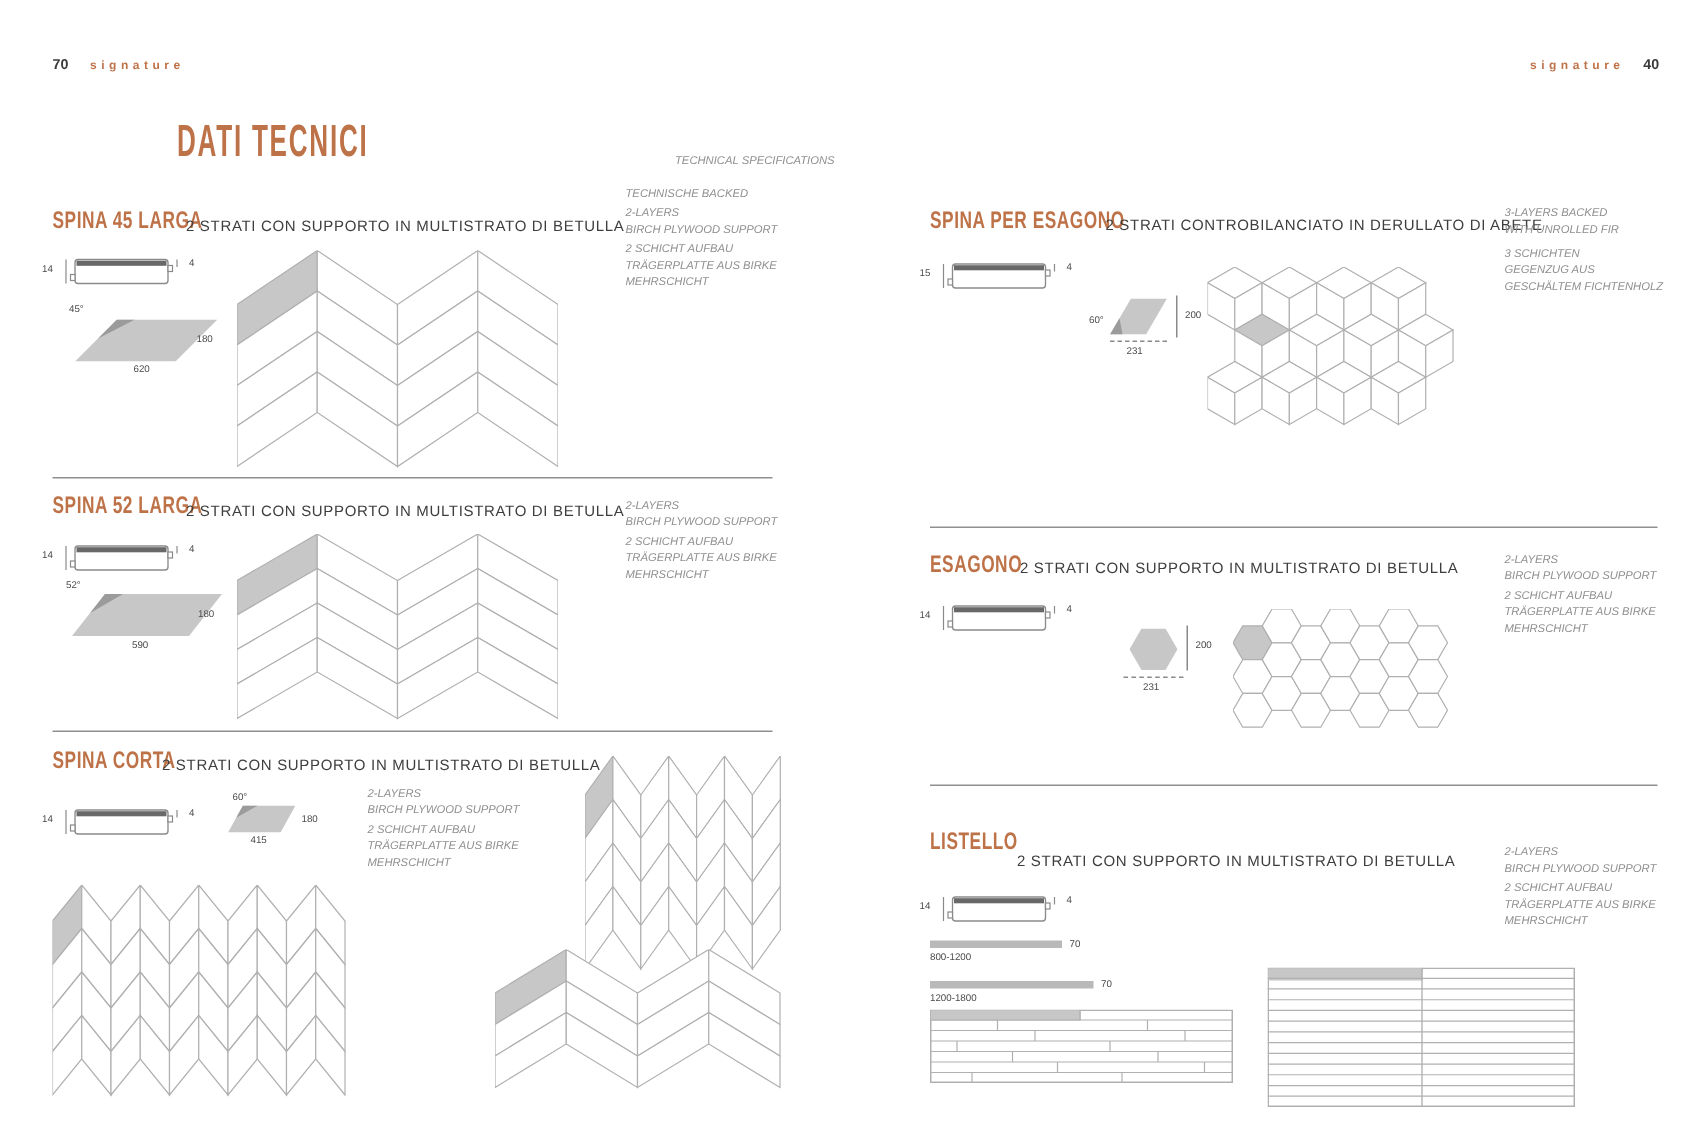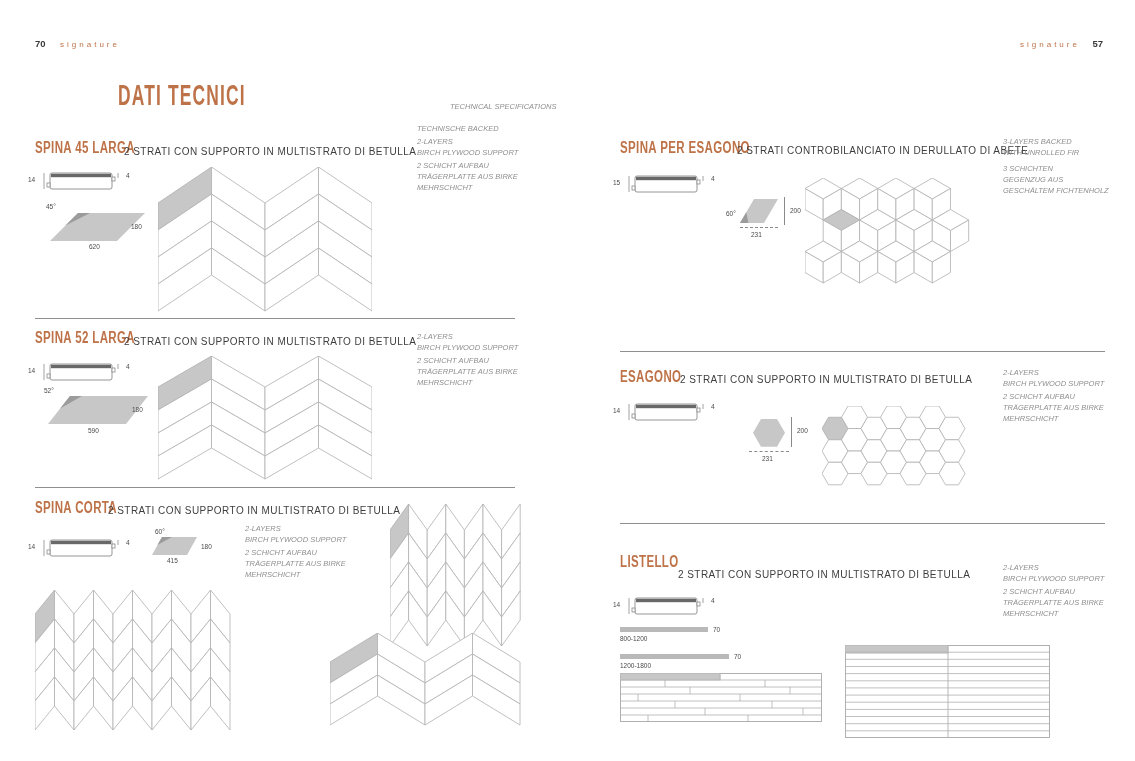--- a/index.html
+++ b/index.html
@@ -1,20 +1,20 @@
 <!DOCTYPE html>
 <html style="--accent: #BE7248;"><head>
 <meta charset="utf-8">
 <style>
   html,body{margin:0;padding:0;background:#fff;}
   .page{position:relative;width:1135px;height:761px;background:#ffffff;
         font-family:"Liberation Sans",sans-serif;overflow:hidden;}
   .abs{position:absolute;}
   .pagenum{font-size:9.5px;font-weight:bold;color:#3a3a3a;}
-  .brand{font-size:8px;font-weight:normal;letter-spacing:3px;color:var(--accent,#be7248);}
+  .brand{font-size:8px;font-weight:bold;letter-spacing:3px;color:var(--accent,#be7248);}
   .title-main{font-size:30px;font-weight:bold;color:var(--accent,#be7248);
               letter-spacing:2px;display:inline-block;transform:scaleX(.58);
               transform-origin:0 0;white-space:nowrap;}
   .sec-name{font-size:16px;font-weight:bold;color:var(--accent,#be7248);
             display:inline-block;transform:scaleX(.72);transform-origin:0 0;
             letter-spacing:.5px;white-space:nowrap;}
   .desc{font-size:10px;letter-spacing:.45px;color:#3e3e3e;white-space:nowrap;}
   .note{font-size:7.5px;font-style:italic;color:#8f8f8f;line-height:1.45;
         white-space:pre-line;}
   .meas{font-size:6.5px;color:#4a4a4a;white-space:nowrap;}
@@ -27,21 +27,21 @@
 <body>
 
 <div class="page">
 
   <div class="abs" style="left:35px;top:33px;">
     <span class="pagenum">70</span>
     <span class="brand" style="margin-left:10px;">signature</span>
   </div>
   <div class="abs" style="left:1020px;top:33px;">
     <span class="brand">signature</span>
-    <span class="pagenum" style="margin-left:8px;">57</span>
+    <span class="pagenum" style="margin-left:8px;">40</span>
   </div>
 
   <div class="abs" style="left:118px;top:78px;">
     <span class="title-main">DATI TECNICI</span>
   </div>
   <div class="abs note" style="left:417px;top:91px;">
     <span style="display:block;margin-left:33px;">TECHNICAL SPECIFICATIONS</span>
     <span style="display:block;">TECHNISCHE BACKED</span>
   </div>
 

